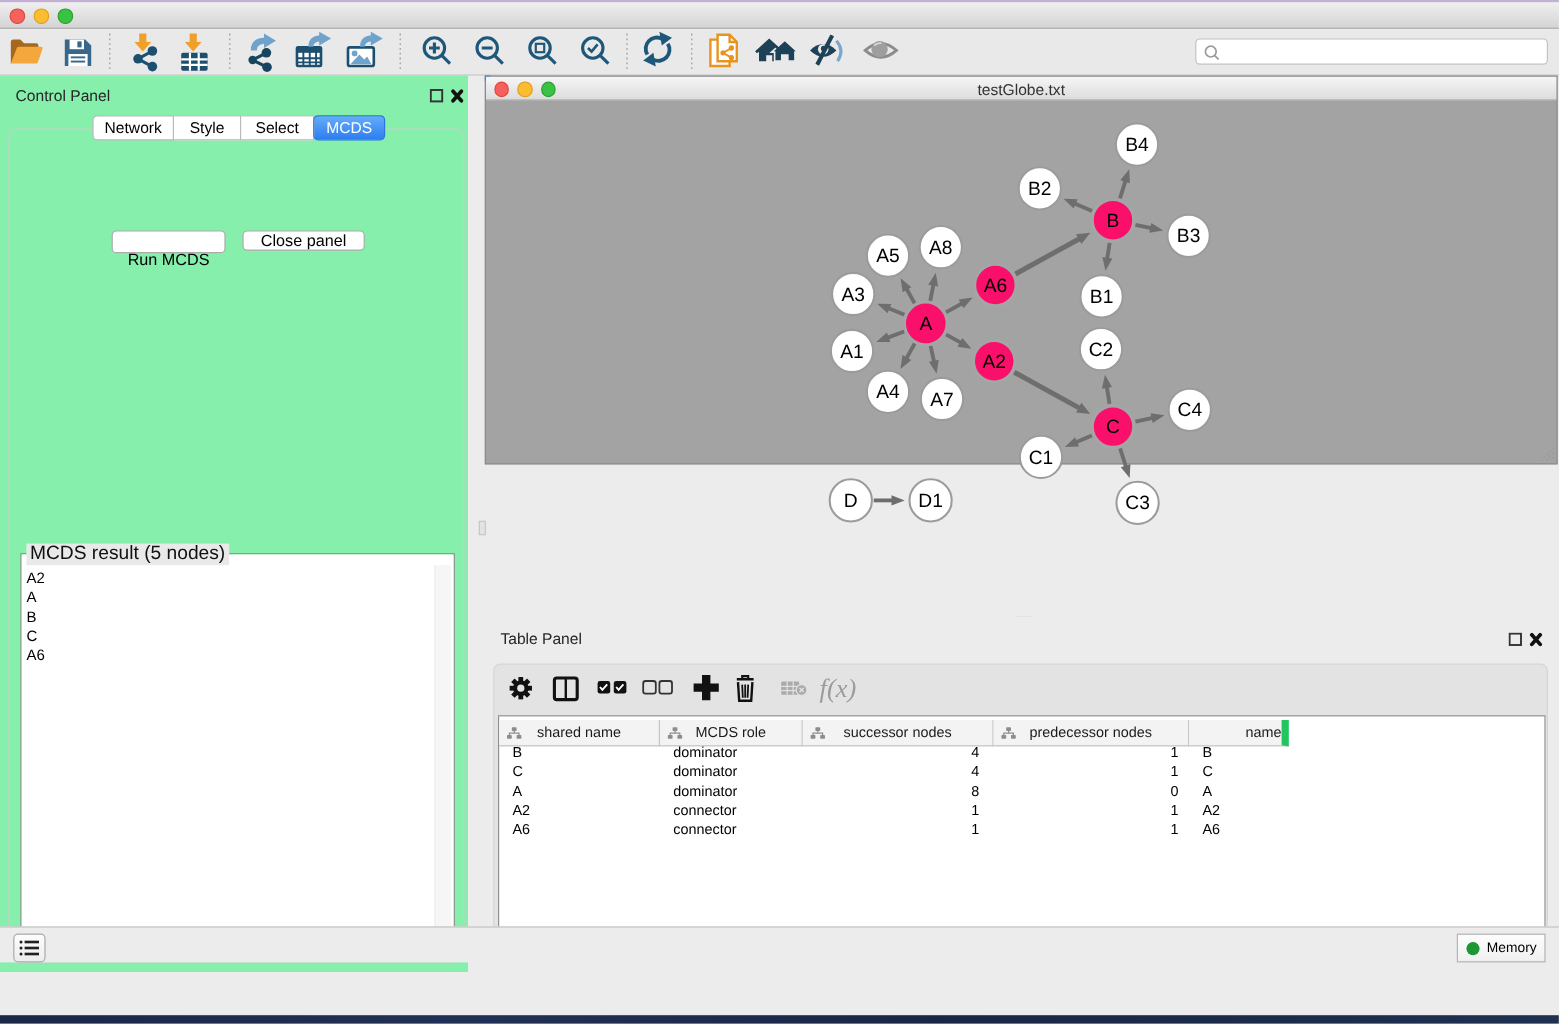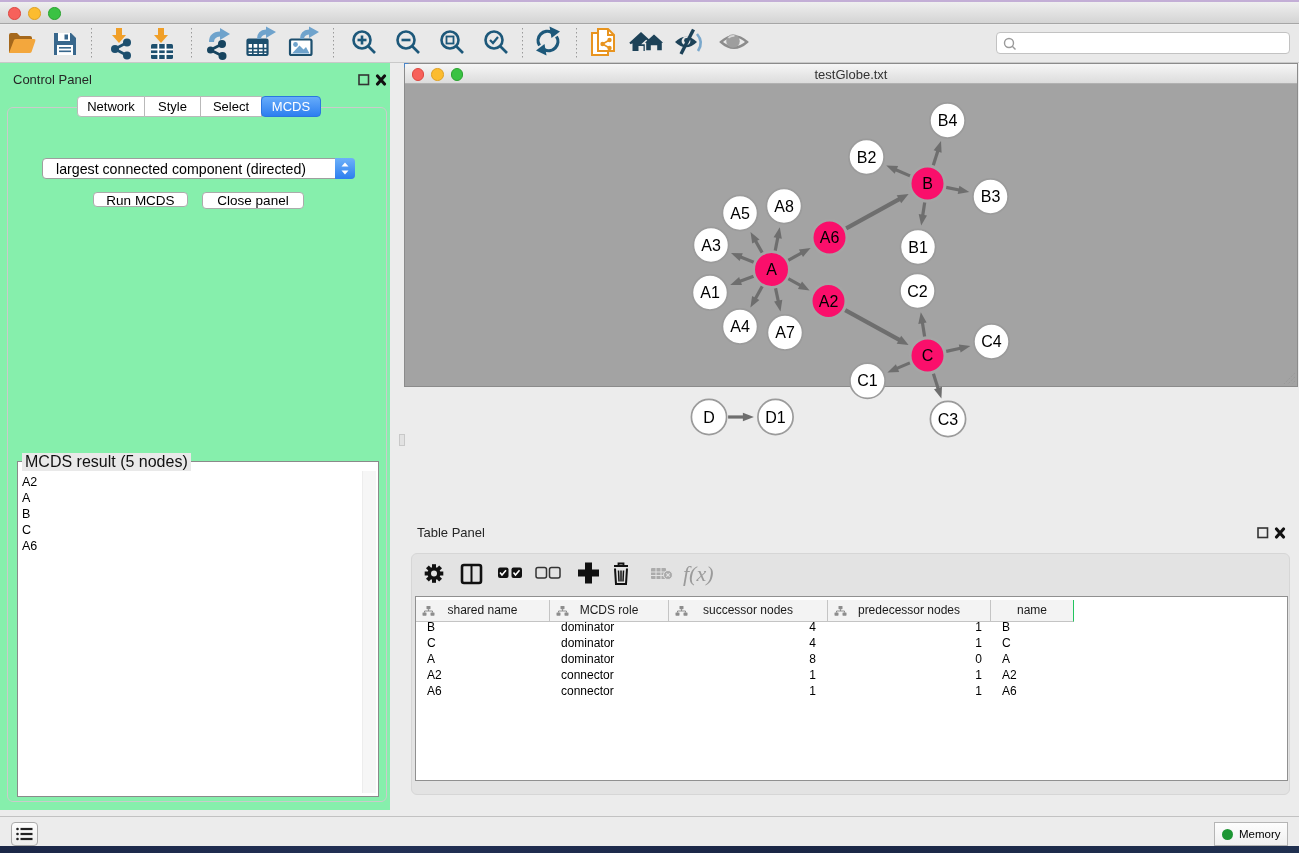--- a/index.html
+++ b/index.html
@@ -170,29 +170,21 @@
 
  <div class="abs" style="left:7px;top:44px;width:380px;height:695px;border:1px solid #cbcbcb;border-radius:6px"></div>
 
  <div class="abs" style="left:77px;top:33px;height:21px;display:flex;font-size:13px">
   <div style="width:68px;background:#fff;border:1px solid #b9b9b9;border-radius:4px 0 0 4px;text-align:center;line-height:19px">Network</div>
   <div style="width:56px;background:#fff;border:1px solid #b9b9b9;border-left:0;text-align:center;line-height:19px">Style</div>
   <div style="width:61px;background:#fff;border:1px solid #b9b9b9;border-left:0;text-align:center;line-height:19px">Select</div>
   <div style="width:60px;background:linear-gradient(#66acfa,#2d7ef0);border:1px solid #2a76e0;border-radius:4px;text-align:center;line-height:19px;color:#fff;margin-left:-1px">MCDS</div>
  </div>
 
- <div class="abs" style="left:42px;top:95px;width:313px;height:21px;background:#fff;border:1px solid #9e9e9e;border-radius:4px">
-   <div style="position:absolute;left:13px;top:2px;font-size:14.2px;color:#000">largest connected component (directed)</div>
-   <div style="position:absolute;right:-1px;top:-1px;width:20px;height:21px;background:linear-gradient(#6db1f9,#2c7eef);border-radius:0 4px 4px 0">
-     <svg width="20" height="21" viewBox="0 0 20 21">
-          <path d="M6.5 8.5 L10 4.5 L13.5 8.5 Z M6.5 12.5 L10 16.5 L13.5 12.5 Z" fill="#fff"></path>
-        </svg>
-   </div>
- </div>
- <div class="abs" style="left:93px;top:129px;width:95px;height:16px;background:#fff;border:1px solid #ababab;border-radius:4px;text-align:center;font-size:13.5px;line-height:15px;padding-top:0;height:15px;padding-bottom:1px">Run MCDS</div>
+ <div class="abs" style="left:93px;top:129px;width:95px;height:16px;background:#fff;border:1px solid #ababab;border-radius:4px;text-align:center;font-size:13.5px;line-height:15px;padding-top:16px;height:15px;padding-bottom:1px">Run MCDS</div>
  <div class="abs" style="left:202px;top:129px;width:102px;height:16px;background:#fff;border:1px solid #ababab;border-radius:4px;text-align:center;font-size:13.5px;line-height:15px;padding-bottom:15px">Close panel</div>
 
  <div class="abs" style="left:17px;top:398px;width:362px;height:336px;border:1px solid #8a8a8a">
    <div style="position:absolute;left:0px;top:0px;width:360px;height:334px;background:#fff">
      <div style="position:absolute;left:4px;top:12px;font-size:12.5px;color:#000;line-height:16.1px">A2<br>A<br>B<br>C<br>A6</div>
      <div style="position:absolute;right:2px;top:9px;width:14px;height:322px;background:#f6f6f6;border-left:1px solid #ededed"></div>
    </div>
    <div style="position:absolute;left:4px;top:-9px;background:#e9e9e9;padding:0 3px;font-size:16px;color:#111">MCDS result (5 nodes)</div>
  </div>
 </div>
@@ -403,21 +395,21 @@
             <g fill="#8d8d8d">
               <rect x="4.5" y="1" width="4" height="3.2" rx="0.6"></rect>
               <rect x="0.5" y="7.5" width="4" height="3.2" rx="0.6"></rect>
               <rect x="8.5" y="7.5" width="4" height="3.2" rx="0.6"></rect>
               <path d="M6.5 4.2 L6.5 6 M2.5 7.5 L2.5 6 L10.5 6 L10.5 7.5" stroke="#8d8d8d" fill="none" stroke-width="1"></path>
             </g>
           </svg>
           <span style="flex:1;text-align:center;line-height:21px;margin-right:23px">predecessor nodes</span>
         </span>
       </div>
-<div style="width:83px;background:#f3f3f3;border-right:1px solid #22c55e;border-bottom:1px solid #c4c4c4;text-align:center;line-height:21px">name</div>
+<div style="width:83px;background:#f3f3f3;border-right:6px solid #22c55e;border-bottom:1px solid #c4c4c4;text-align:right;line-height:21px">name</div>
  </div>
 <div class="abs" style="left:26px;top:106px;width:866px;height:16px;font-size:12px;color:#000">
  <span style="position:absolute;left:11px">B</span>
  <span style="position:absolute;left:145px">dominator</span>
  <span style="position:absolute;left:290px;width:110px;text-align:right">4</span>
  <span style="position:absolute;left:450px;width:116px;text-align:right">1</span>
  <span style="position:absolute;left:586px">B</span>
 </div>
 <div class="abs" style="left:26px;top:122px;width:866px;height:16px;font-size:12px;color:#000">
  <span style="position:absolute;left:11px">C</span>
@@ -443,21 +435,21 @@
 <div class="abs" style="left:26px;top:170px;width:866px;height:16px;font-size:12px;color:#000">
  <span style="position:absolute;left:11px">A6</span>
  <span style="position:absolute;left:145px">connector</span>
  <span style="position:absolute;left:290px;width:110px;text-align:right">1</span>
  <span style="position:absolute;left:450px;width:116px;text-align:right">1</span>
  <span style="position:absolute;left:586px">A6</span>
 </div>
 
 </div>
 
-<div class="abs" style="left:0;top:816px;width:1299px;height:30px;background:#ececec;border-top:1px solid #c2c2c2">
+<div class="abs" style="left:0;top:772px;width:1299px;height:30px;background:#ececec;border-top:1px solid #c2c2c2">
  <div class="abs" style="left:11px;top:5px;width:27px;height:24px;background:linear-gradient(#fdfdfd,#ededed);border:1px solid #ababab;border-radius:4px">
   <svg width="17" height="14" viewBox="0 0 17 14" style="position:absolute;left:4px;top:4px">
    <g fill="#222">
           <circle cx="1.5" cy="2" r="1.3"></circle>
           <circle cx="1.5" cy="7" r="1.3"></circle>
           <circle cx="1.5" cy="12" r="1.3"></circle>
    <rect x="4.5" y="0.9" width="12" height="2.2"></rect>
           <rect x="4.5" y="5.9" width="12" height="2.2"></rect>
           <rect x="4.5" y="10.9" width="12" height="2.2"></rect>
         </g>

